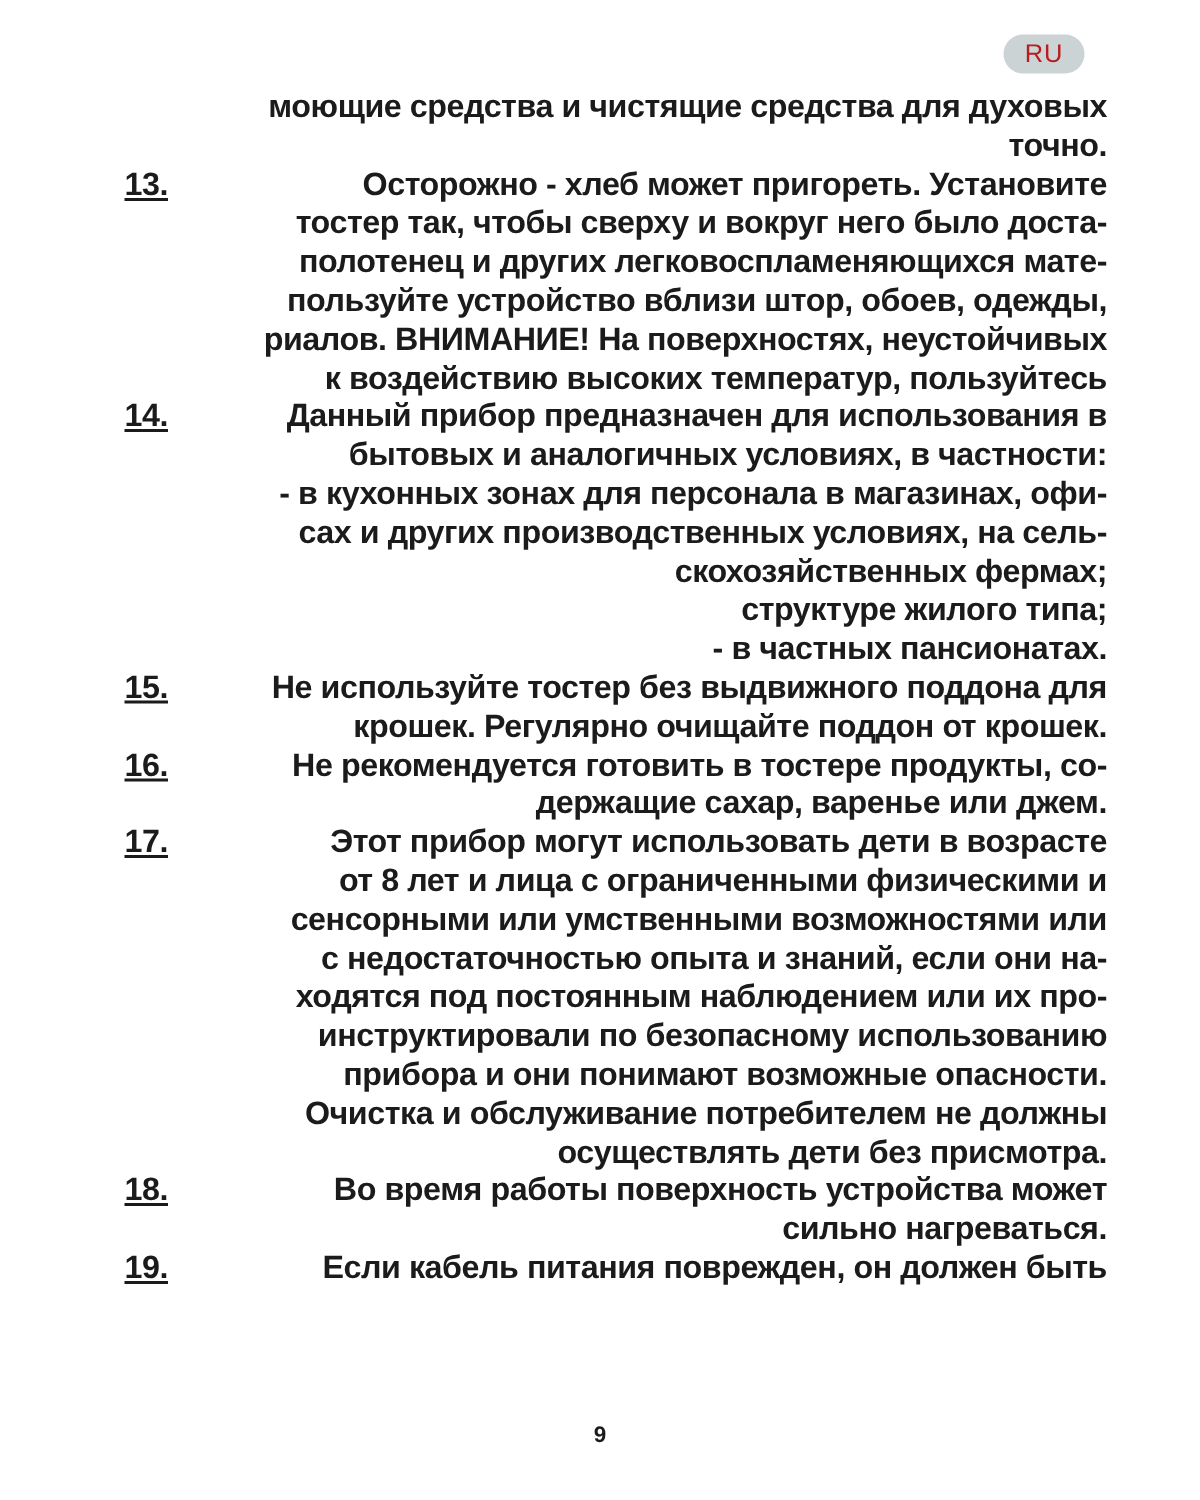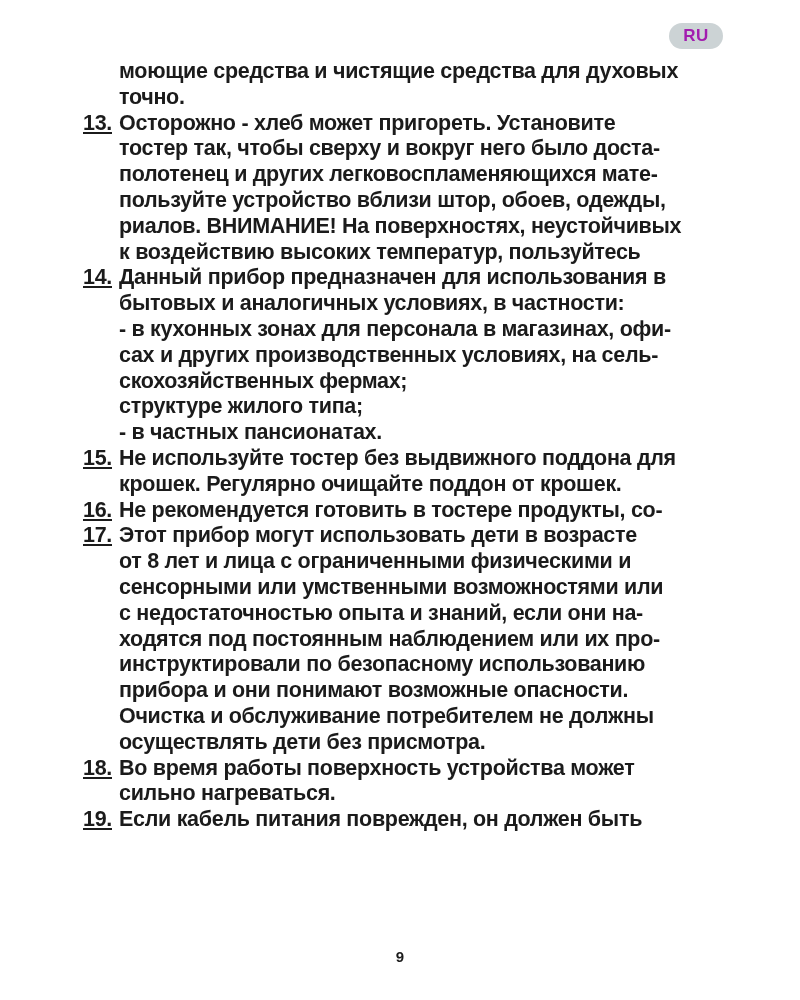--- a/index.html
+++ b/index.html
@@ -15,42 +15,43 @@
     overflow: hidden;
   }
   .lang-badge {
     position: absolute;
     top: 23px;
     left: 669px;
     width: 54px;
     height: 26px;
     border-radius: 13px;
     background: #ccd3d5;
-    color: #a21caf;
+    color: #b91c1c;
     font-size: 17px;
-    font-weight: bold;
+    font-weight: normal;
     letter-spacing: 0.5px;
     display: flex;
     align-items: center;
     justify-content: center;
   }
   .manual-text {
     position: absolute;
     top: 59px;
     left: 83px;
     width: 655px;
     color: #1b1b1b;
     font-size: 21.5px;
     line-height: 25.8px;
     font-weight: bold;
     letter-spacing: -0.3px;
   }
   .hang {
     position: relative;
     padding-left: 36px;
+    text-align: right;
   }
   .num {
     position: absolute;
     left: 0;
     top: 0;
     white-space: nowrap;
     text-decoration: underline;
   }
   .line {
     white-space: nowrap;
@@ -103,20 +104,21 @@
 
   <div class="hang">
     <span class="num">15.</span>
     <div class="line">Не используйте тостер без выдвижного поддона для</div>
     <div class="line">крошек. Регулярно очищайте поддон от крошек.</div>
   </div>
 
   <div class="hang">
     <span class="num">16.</span>
     <div class="line">Не рекомендуется готовить в тостере продукты, со-</div>
+    <div class="line">держащие сахар, варенье или джем.</div>
   </div>
 
   <div class="hang">
     <span class="num">17.</span>
     <div class="line">Этот прибор могут использовать дети в возрасте</div>
     <div class="line">от 8 лет и лица с ограниченными физическими и</div>
     <div class="line">сенсорными или умственными возможностями или</div>
     <div class="line">с недостаточностью опыта и знаний, если они на-</div>
     <div class="line">ходятся под постоянным наблюдением или их про-</div>
     <div class="line">инструктировали по безопасному использованию</div>

